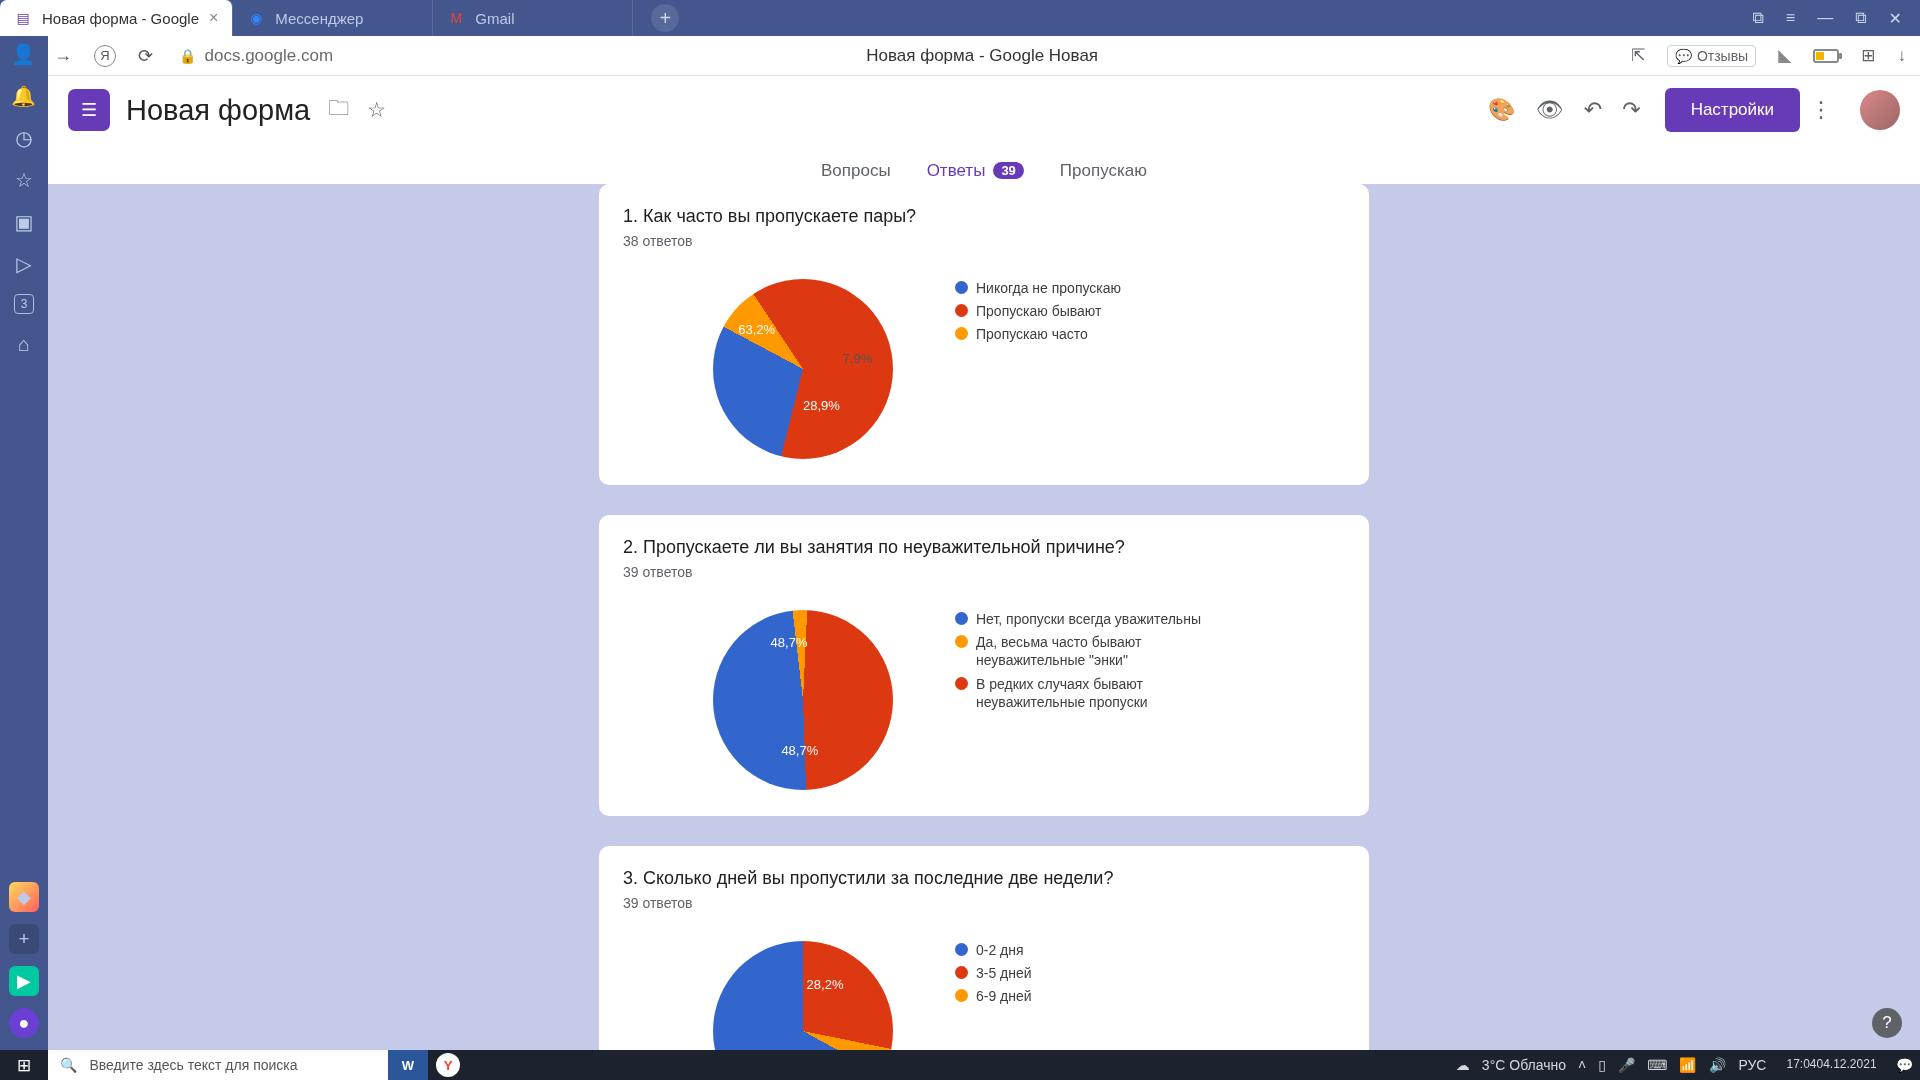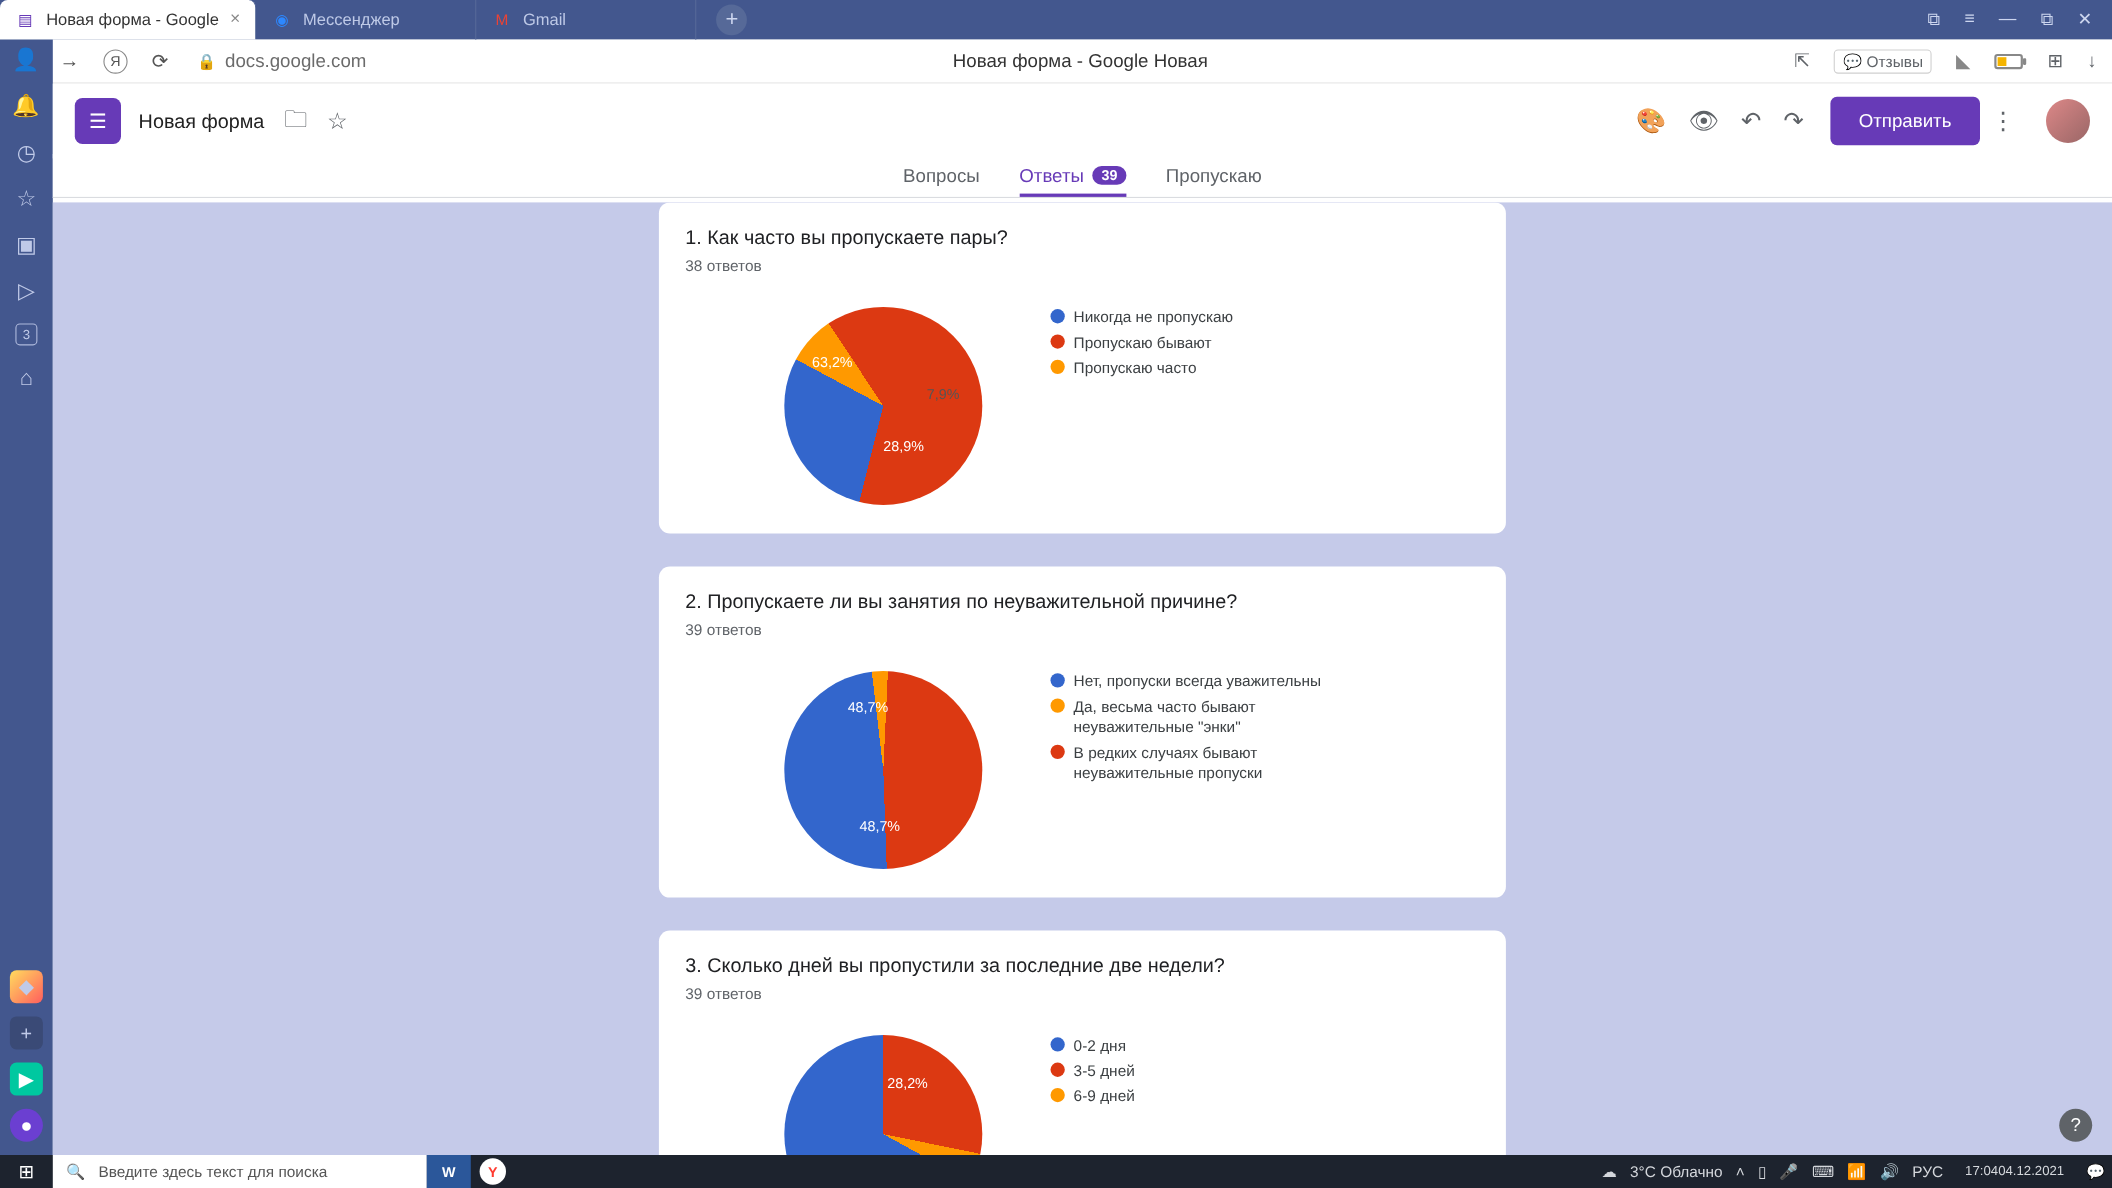--- a/index.html
+++ b/index.html
@@ -29,29 +29,29 @@
 
 
 .ossidebar{position:absolute;left:0;top:36px;width:48px;bottom:30px;background:#43578e;display:flex;flex-direction:column;align-items:center;padding-top:6px;gap:18px;color:#c0cae8}
 .ossidebar .ic{width:24px;height:24px;display:flex;align-items:center;justify-content:center;font-size:20px;cursor:pointer}
 .ossidebar .bottom{margin-top:auto;margin-bottom:12px;display:flex;flex-direction:column;align-items:center;gap:12px}
 .ossidebar .app{width:30px;height:30px;border-radius:6px;display:flex;align-items:center;justify-content:center;font-size:18px}
 
 
 .gtool{position:absolute;left:48px;right:0;top:76px;height:68px;background:#fff;display:flex;align-items:center;padding:0 20px;color:#5f6368}
 .gtool .logo{width:42px;height:42px;background:#673ab7;border-radius:7px;display:flex;align-items:center;justify-content:center;color:#fff;font-size:18px}
-.gtool .ftitle{font-size:18px;color:#222;margin-left:16px}
+.gtool .ftitle{font-size:29px;color:#222;margin-left:16px}
 .gtool .ticon{margin-left:18px;font-size:21px;color:#5f6368;cursor:pointer}
 .gtool .spacer{flex:1}
 .gtool .act{margin:0 10px;font-size:22px;color:#5f6368;cursor:pointer}
 .gtool .send{background:#673ab7;color:#fff;border:none;border-radius:6px;padding:12px 26px;font-size:17px;margin-left:14px;cursor:pointer}
 .gtool .avatar{width:40px;height:40px;border-radius:50%;background:linear-gradient(135deg,#d88,#966);margin-left:18px}
 
 
-.ftabs{position:absolute;left:48px;right:0;top:140px;height:40px;background:#fff;display:flex;align-items:center;justify-content:center;gap:36px;border-bottom:1px solid #dadce0;font-size:17px;color:#5f6368}
+.ftabs{position:absolute;left:48px;right:0;top:151px;height:40px;background:#fff;display:flex;align-items:center;justify-content:center;gap:36px;border-bottom:1px solid #dadce0;font-size:17px;color:#5f6368}
 .ftab{display:flex;align-items:center;gap:8px;height:100%;cursor:pointer;border-bottom:3px solid transparent;padding-top:3px}
 .ftab.active{color:#673ab7;border-bottom-color:#673ab7}
 .badge{background:#673ab7;color:#fff;border-radius:10px;padding:1px 8px;font-size:13px;font-weight:bold}
 .ftab:not(.active) .badge{background:#5f6368}
 
 
 .bodyarea{position:absolute;left:48px;right:0;top:184px;bottom:30px;background:#c5cae9;overflow:hidden;display:flex;justify-content:center;padding-top:0}
 .cardcol{width:770px;margin-top:0}
 .card{background:#fff;border-radius:10px;margin-bottom:30px;padding:22px 24px 26px}
 .qtitle{font-size:18px;color:#202124;margin-bottom:6px}
@@ -144,21 +144,21 @@
 <div class="gtool">
   <div class="logo">☰</div>
   <div class="ftitle">Новая форма</div>
   <span class="ticon">🗀</span>
   <span class="ticon">☆</span>
   <div class="spacer"></div>
   <span class="act">🎨</span>
   <span class="act">👁</span>
   <span class="act">↶</span>
   <span class="act">↷</span>
-  <button class="send">Отправить</button>
+  <button class="send">Настройки</button>
   <span class="act">⋮</span>
   <div class="avatar"></div>
 </div>
 
 <div class="ftabs">
   <div class="ftab">
       <span>Вопросы</span>
     </div>
   <div class="ftab active">
     <span>Ответы</span>

